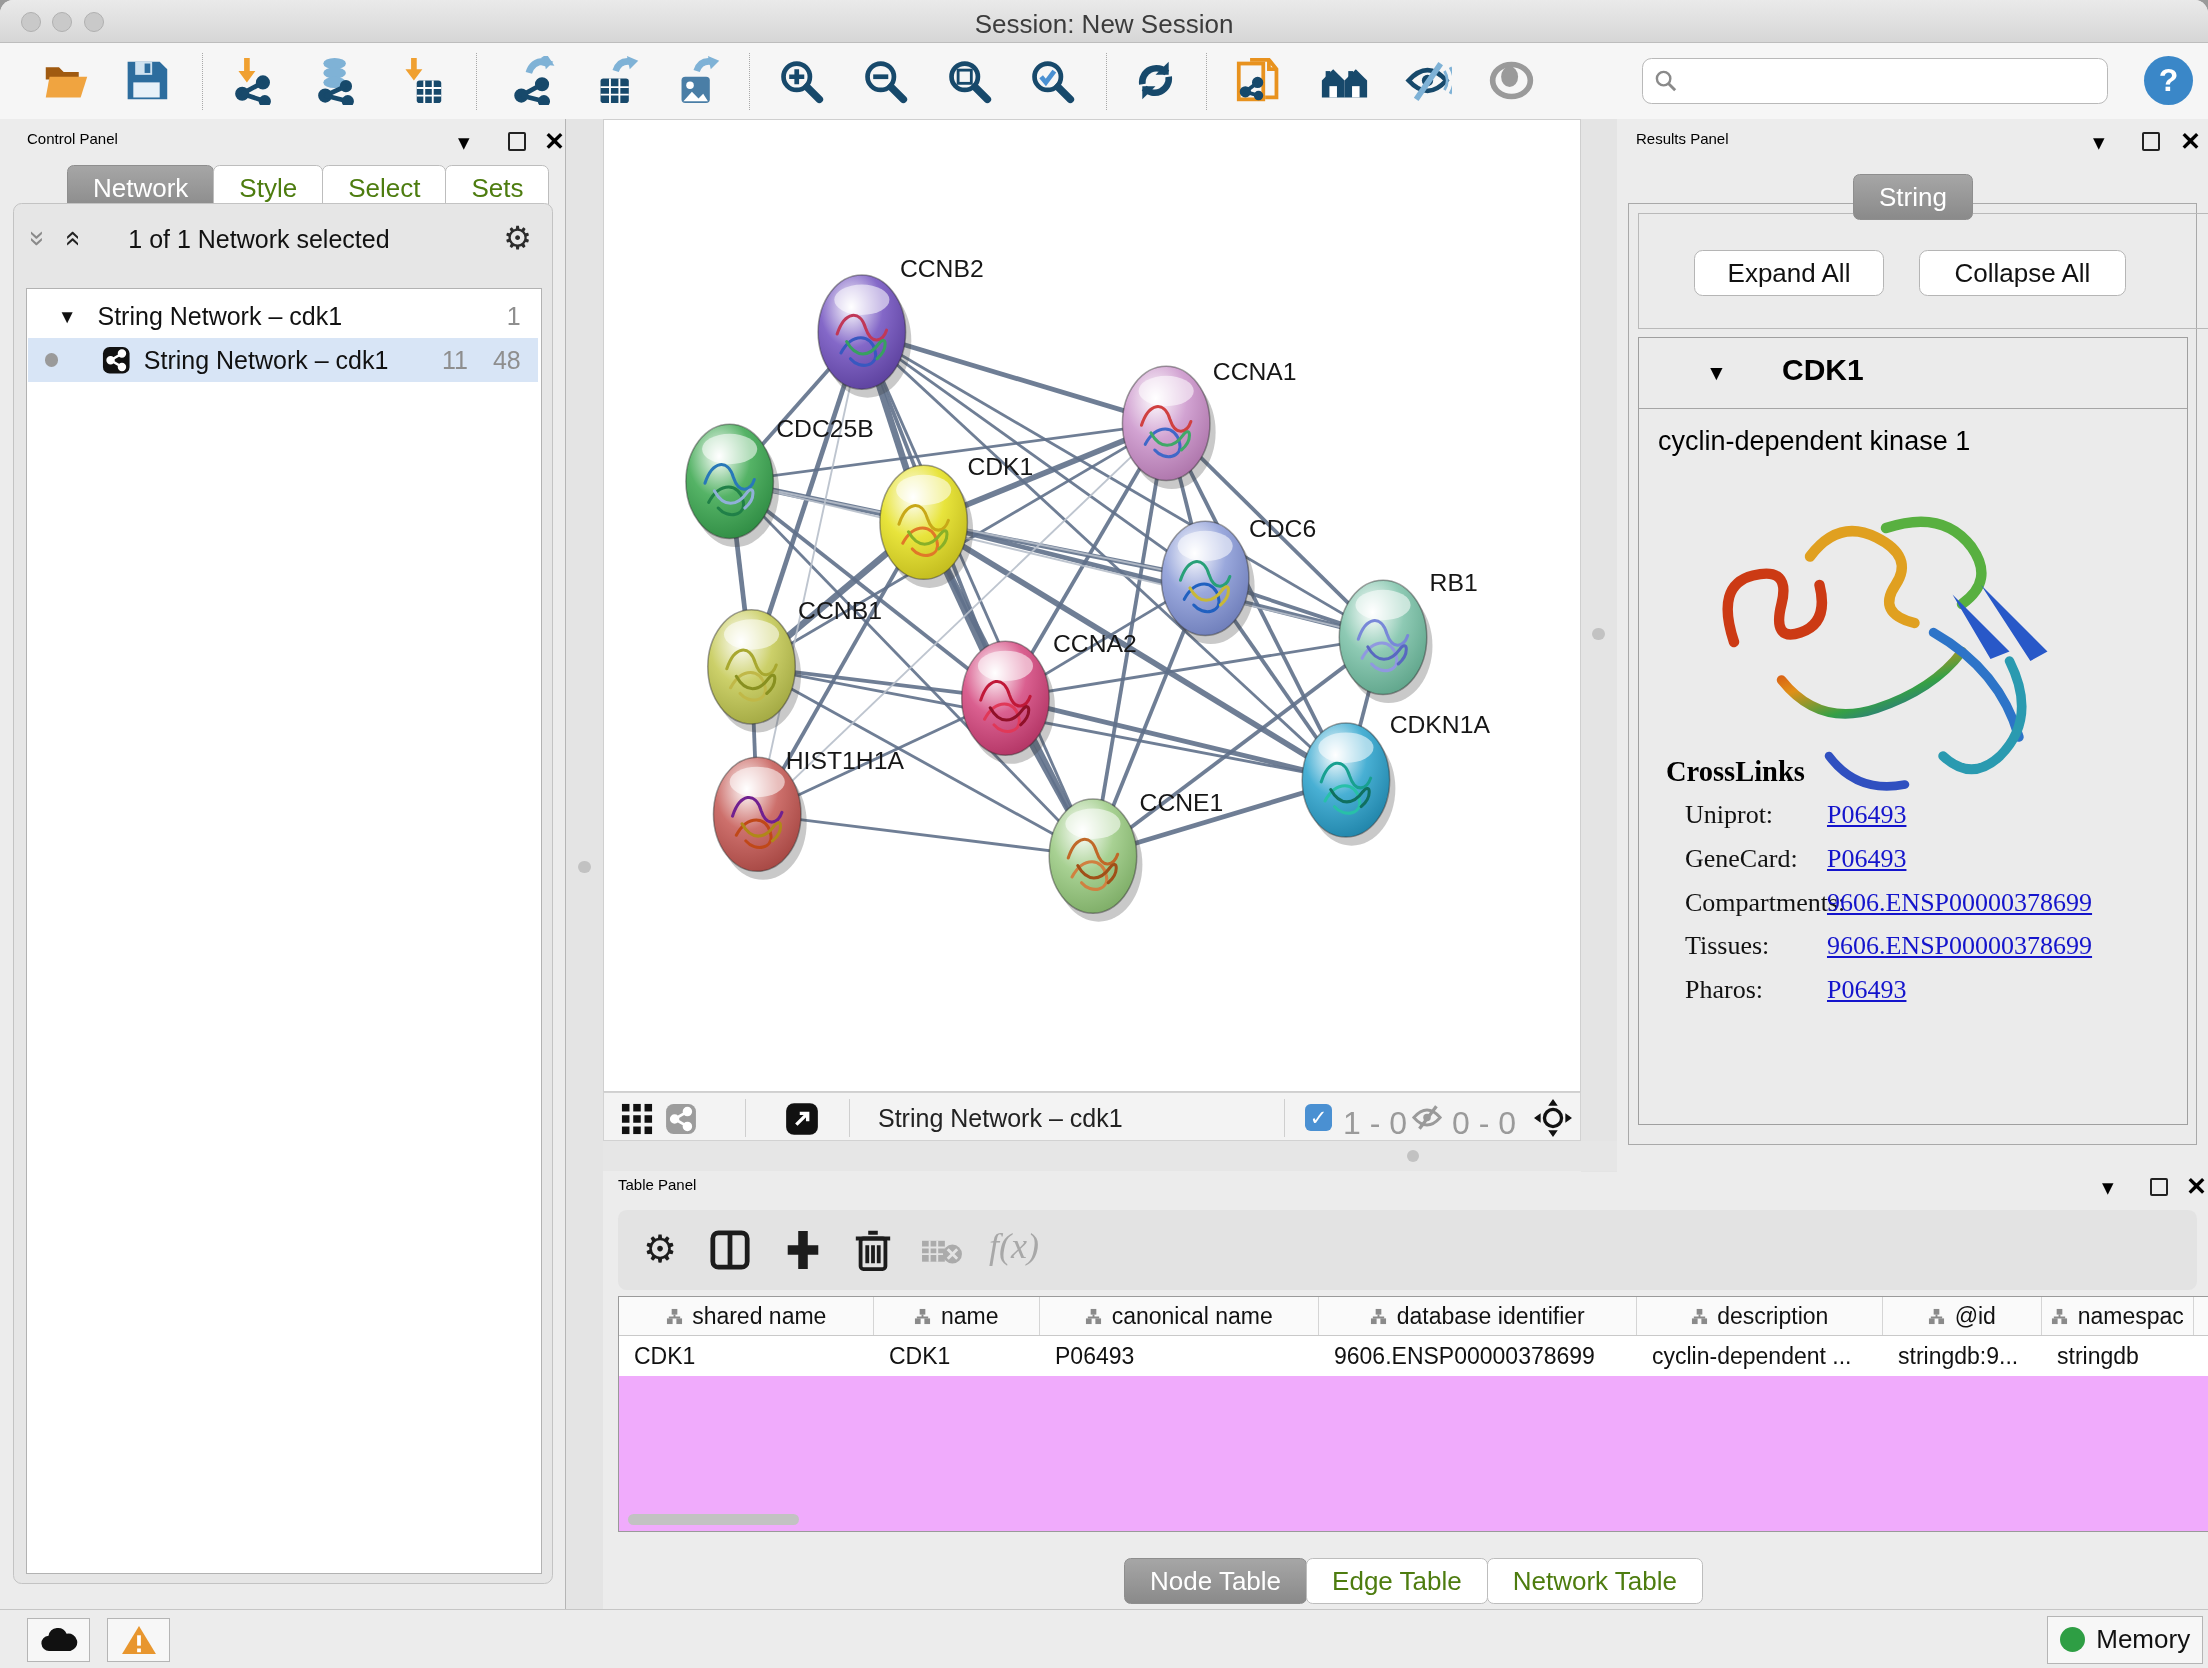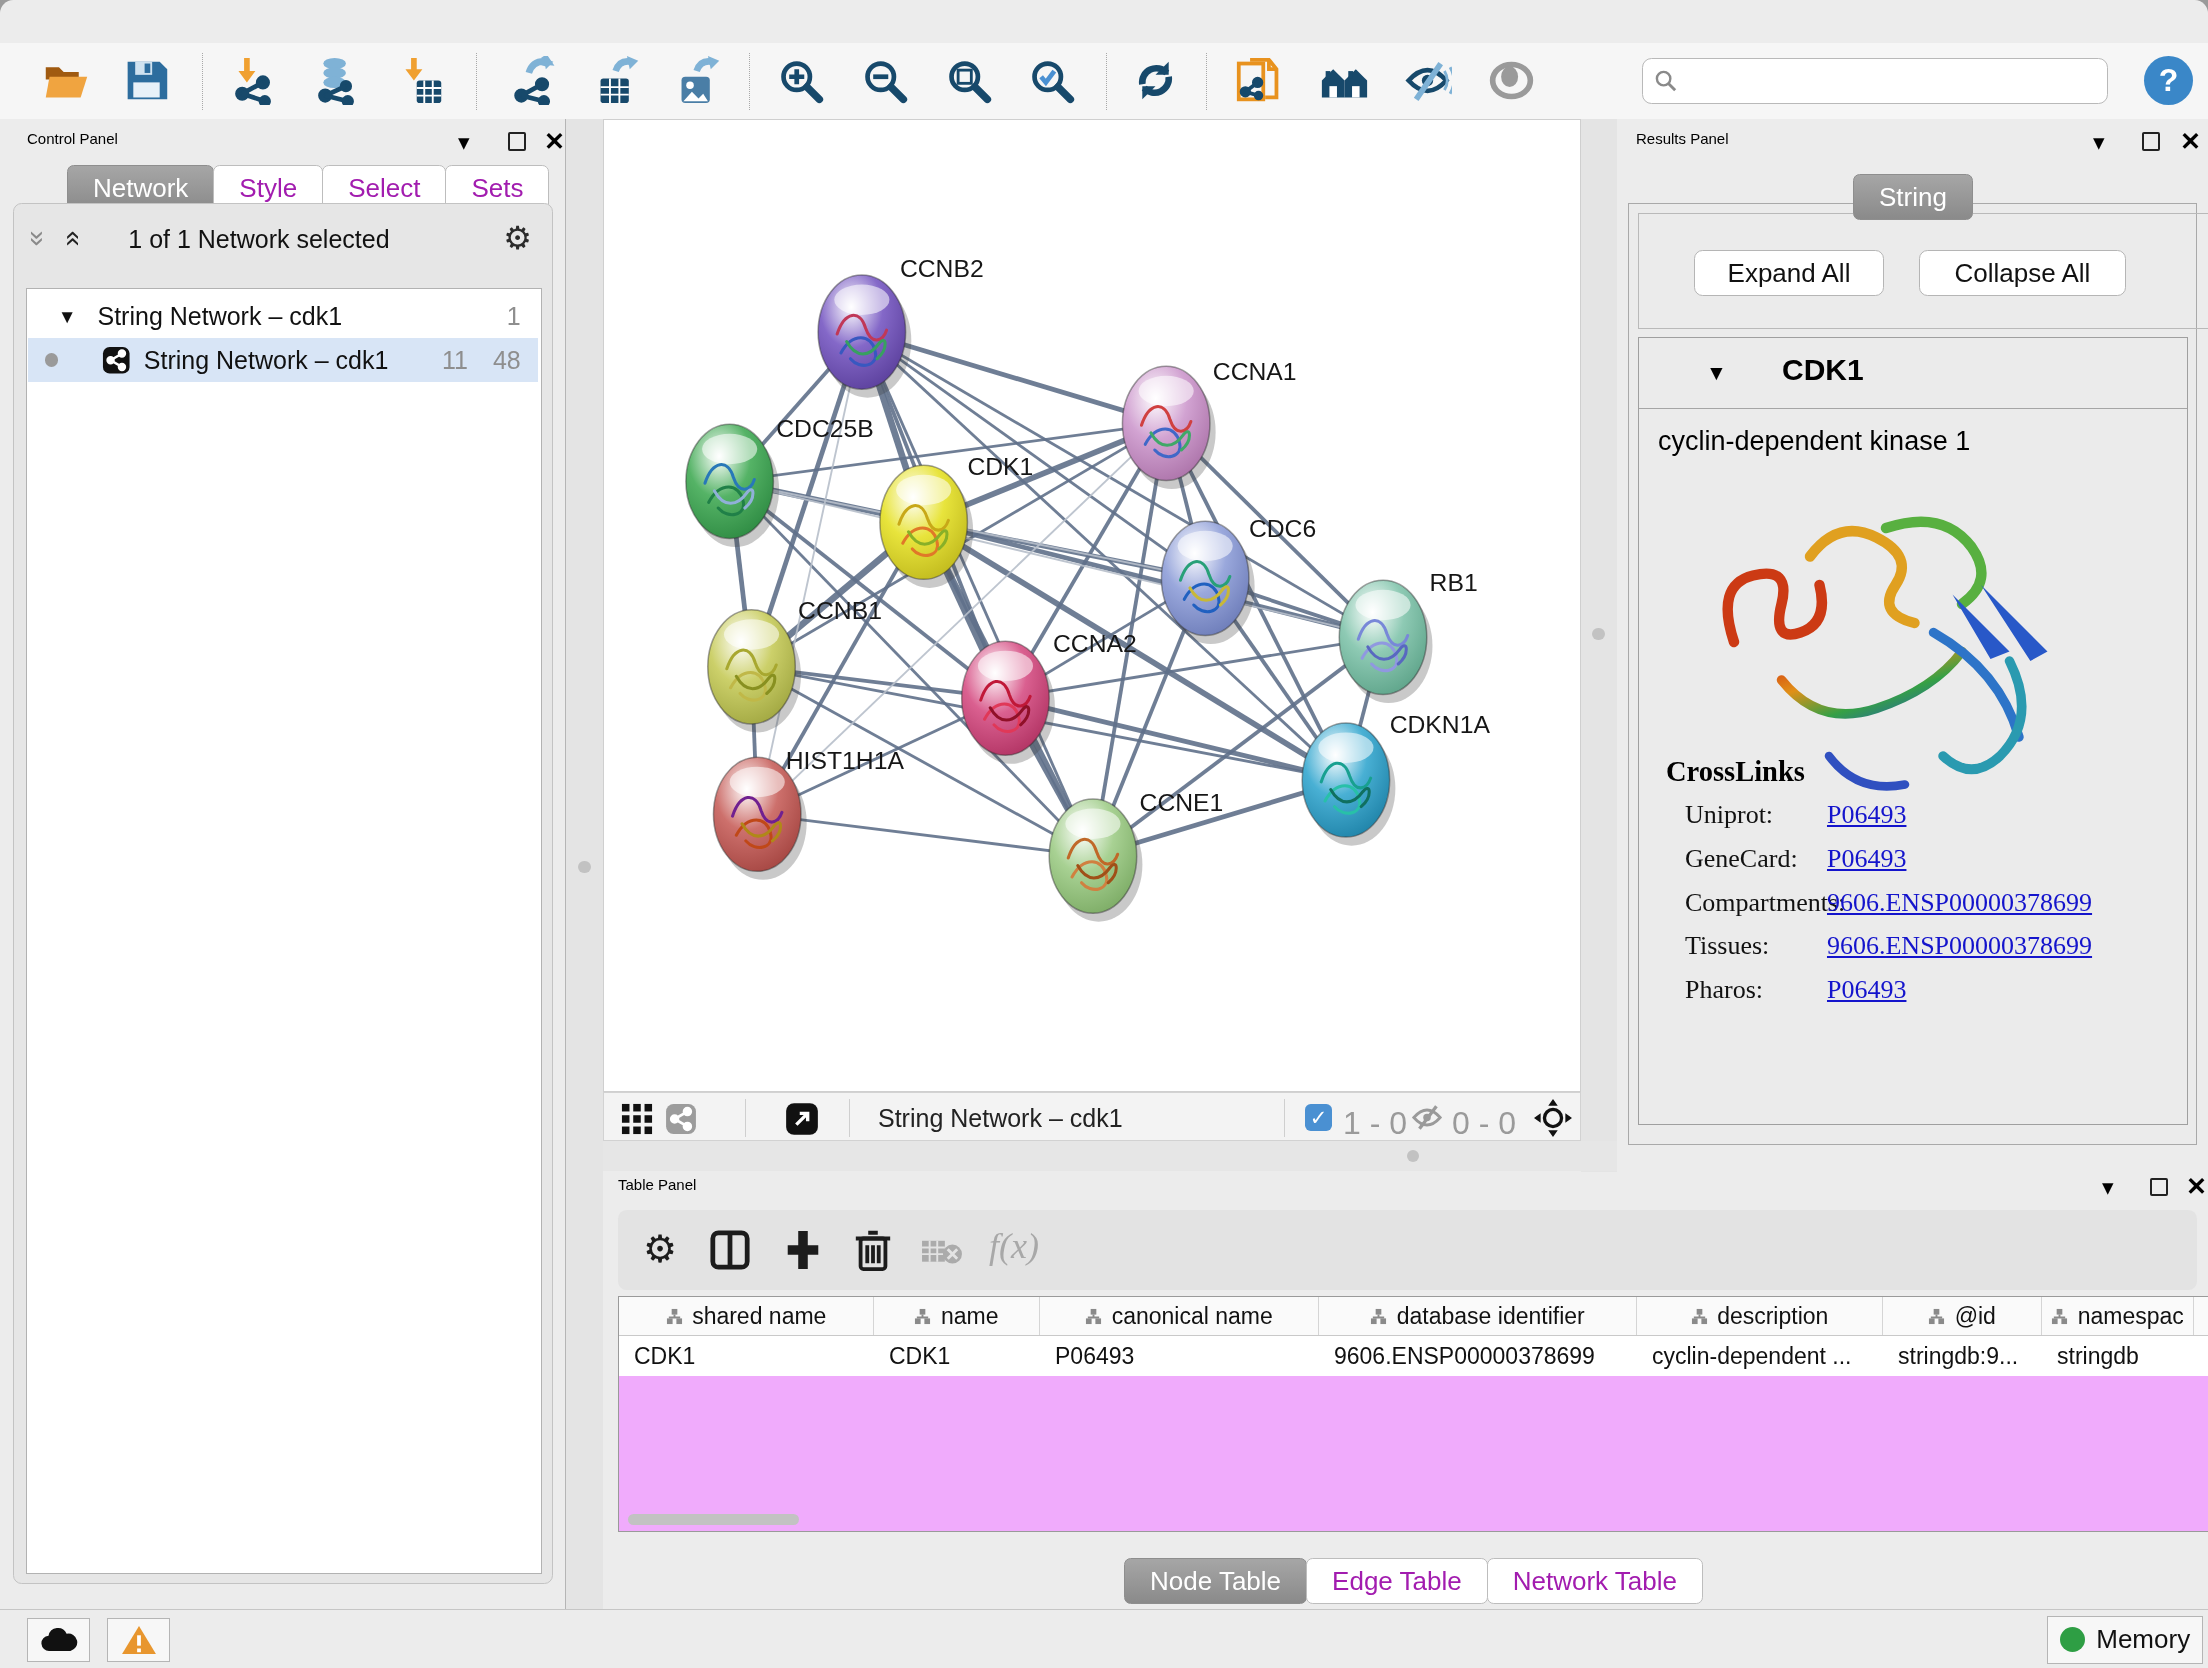--- a/index.html
+++ b/index.html
@@ -9,21 +9,21 @@
   #titlebar{position:absolute;left:0;top:0;width:2208px;height:42px;background:linear-gradient(#eaeaea,#d6d6d6);border-bottom:1px solid #bdbdbd;}
   .tlight{position:absolute;top:12.4px;width:18px;height:18px;border-radius:50%;background:#c9c9c9;border:1px solid #b0b0b0;}
   #win-title{position:absolute;left:0;top:8.6px;width:100%;text-align:center;font-size:26px;color:#3c3c3c;}
   
   #toolbar{position:absolute;left:0;top:43px;width:2208px;height:76px;background:#f6f6f6;border-bottom:1px solid #c7c7c7;}
   .tbi{position:absolute;top:13.3px;width:49px;height:49px;}
   .tsep{position:absolute;top:9.5px;height:57px;border-left:1.9px dotted #a8a8a8;width:0;}
   #search-wrap{position:absolute;left:1642px;top:15px;width:464px;height:44px;background:#fff;border:1px solid #b9b9b9;border-radius:9.5px;}
   #search-input{position:absolute;left:46px;top:3.8px;width:399px;height:32px;border:none;outline:none;font-size:23px;background:transparent;}
   .wbox{display:inline-block;width:14.3px;height:14.3px;border:2.9px solid #222;border-radius:1.9px;}
-  .seg{display:inline-block;box-sizing:border-box;height:46px;line-height:44px;padding:0 25px;font-size:26px;background:#fff;border:1px solid #bdbdbd;border-radius:6.7px;margin-right:-1px;text-align:center;color:#a21caf;}
+  .seg{display:inline-block;box-sizing:border-box;height:46px;line-height:44px;padding:0 25px;font-size:26px;background:#fff;border:1px solid #bdbdbd;border-radius:6.7px;margin-right:-1px;text-align:center;color:#4d7c0f;}
   .seg.sel{background:linear-gradient(#a6a6a6,#8a8a8a);color:#fff;border-color:#8e8e8e;}
   .btn{display:inline-block;box-sizing:border-box;background:#fff;border:1px solid #b5b5b5;border-radius:8.6px;text-align:center;color:#111;}
   
   #control-panel{position:absolute;left:0;top:119px;width:565px;height:1490px;background:#ececec;border-right:1px solid #b5b5b5;}
   #cp-content{position:absolute;left:13.3px;top:84px;width:538px;height:1379px;background:#e6e6e6;border:1px solid #c3c3c3;border-radius:8.6px;}
   #net-list{position:absolute;left:11.4px;top:84px;width:514px;height:1284px;background:#fff;border:1px solid #b2b2b2;}
   .treerow{position:absolute;left:1px;width:510px;height:44px;font-size:25px;color:#111;display:flex;align-items:center;}
   
   .split-dot{position:absolute;width:12.4px;height:12.4px;border-radius:50%;background:#c2c2c2;}
   
@@ -54,20 +54,26 @@
   .foot-btn{position:absolute;top:7.6px;width:61px;height:42px;background:#f7f7f7;border:1.9px solid #b5b5b5;display:flex;align-items:center;justify-content:center;}
   #memory-btn{position:absolute;left:2047px;top:5.7px;width:154px;height:46px;background:#f7f7f7;border:1.9px solid #b5b5b5;display:flex;align-items:center;justify-content:center;gap:11.4px;font-size:26px;color:#111;}
   svg{display:block;}
   .chev{display:inline-block;font-size:28.5px;line-height:19px;}
 </style>
 </head>
 <body>
 
 <div id="window">
 
+  <div id="titlebar">
+    <span class="tlight" style="left:21px"></span>
+    <span class="tlight" style="left:52px"></span>
+    <span class="tlight" style="left:84px"></span>
+    <div id="win-title">Session: New Session</div>
+  </div>
 
   <div id="toolbar">
     <svg class="tbi" style="left:42px" viewBox="0 0 52 52">
         <path d="M4 12 h14 l5 5 h16 v8 H4z" fill="#a05a10"></path>
         <path d="M8 22 h40 l-7 22 H4z" fill="#f0a440"></path>
       </svg>
     <svg class="tbi" style="left:122px" viewBox="0 0 52 52">
         <path d="M6 6 h34 l8 8 v32 H6z" fill="#2d6d9e"></path>
         <rect x="14" y="6" width="18" height="14" fill="#cfe2f0"></rect>
         <rect x="24" y="8" width="6" height="10" fill="#2d6d9e"></rect>

